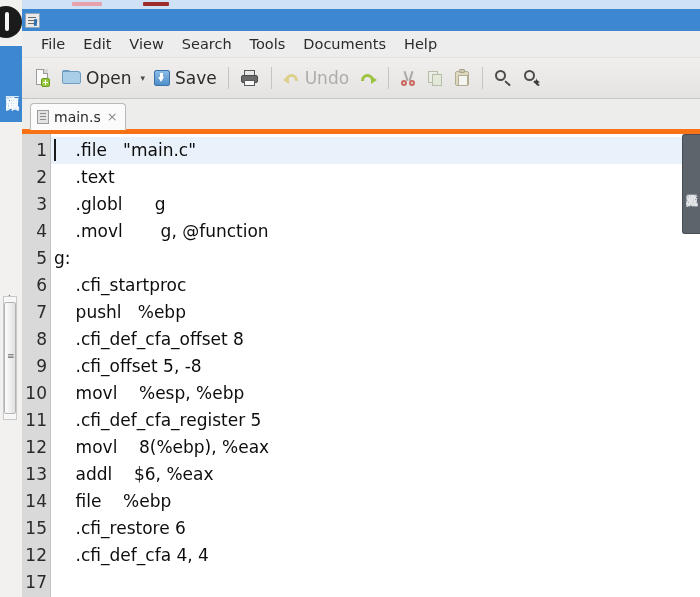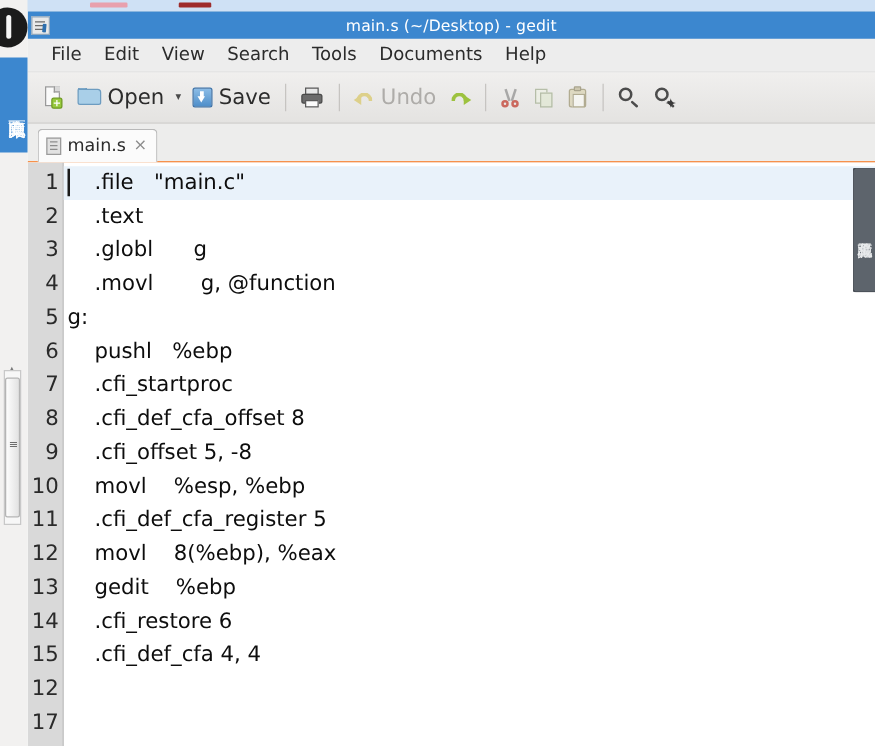--- a/index.html
+++ b/index.html
@@ -411,21 +411,21 @@
     width: 9px; height: 9px;
     color: #3a3a3a;
     font-size: 11px;
     line-height: 9px;
   }
 
   
   #tab-strip {
     height: 30px;
     background: #ededec;
-    border-bottom: 1px solid #f97316;
+    border-bottom: 5px solid #f97316;
     display: flex;
     align-items: flex-end;
     padding-left: 8px;
   }
   #doc-tab {
     display: flex;
     align-items: center;
     gap: 5px;
     height: 27px;
     padding: 0 7px 0 6px;
@@ -549,21 +549,20 @@
   <div id="dock-scroll-track"></div>
   <div id="dock-scroll-thumb">
     <span id="dock-thumb-grip">≡</span>
   </div>
 </div>
 
 <div id="gedit-window">
 
   <div id="title-bar">
     <div id="title-bar-icon"></div>
-    <div id="window-title">main.s (~/Desktop) - gedit</div>
   </div>
 
   <div id="menu-bar">
     <div class="menu-item">File</div>
     <div class="menu-item">Edit</div>
     <div class="menu-item">View</div>
     <div class="menu-item">Search</div>
     <div class="menu-item">Tools</div>
     <div class="menu-item">Documents</div>
     <div class="menu-item">Help</div>
@@ -695,28 +694,29 @@
       <div class="ln">12</div>
       <div class="ln">17</div>
     </div>
 
     <div id="code-pane">
       <div class="code-row current">    .file   "main.c"</div>
       <div class="code-row">    .text</div>
       <div class="code-row">    .globl      g</div>
       <div class="code-row">    .movl       g, @function</div>
       <div class="code-row">g:</div>
+      <div class="code-row">    .cfi_startproc</div>
       <div class="code-row">    pushl   %ebp</div>
-      <div class="code-row">    .cfi_startproc</div>
       <div class="code-row">    .cfi_def_cfa_offset 8</div>
       <div class="code-row">    .cfi_offset 5, -8</div>
       <div class="code-row">    movl    %esp, %ebp</div>
       <div class="code-row">    .cfi_def_cfa_register 5</div>
       <div class="code-row">    movl    8(%ebp), %eax</div>
-      <div class="code-row">    gedit    %ebp</div>
+      <div class="code-row">    addl    $6, %eax</div>
+      <div class="code-row">    file    %ebp</div>
       <div class="code-row">    .cfi_restore 6</div>
       <div class="code-row">    .cfi_def_cfa 4, 4</div>
       <div id="caret"></div>
     </div>
   </div>
 
 </div>
 
 <div id="right-edge-tab">隐藏工具栏</div>
 

